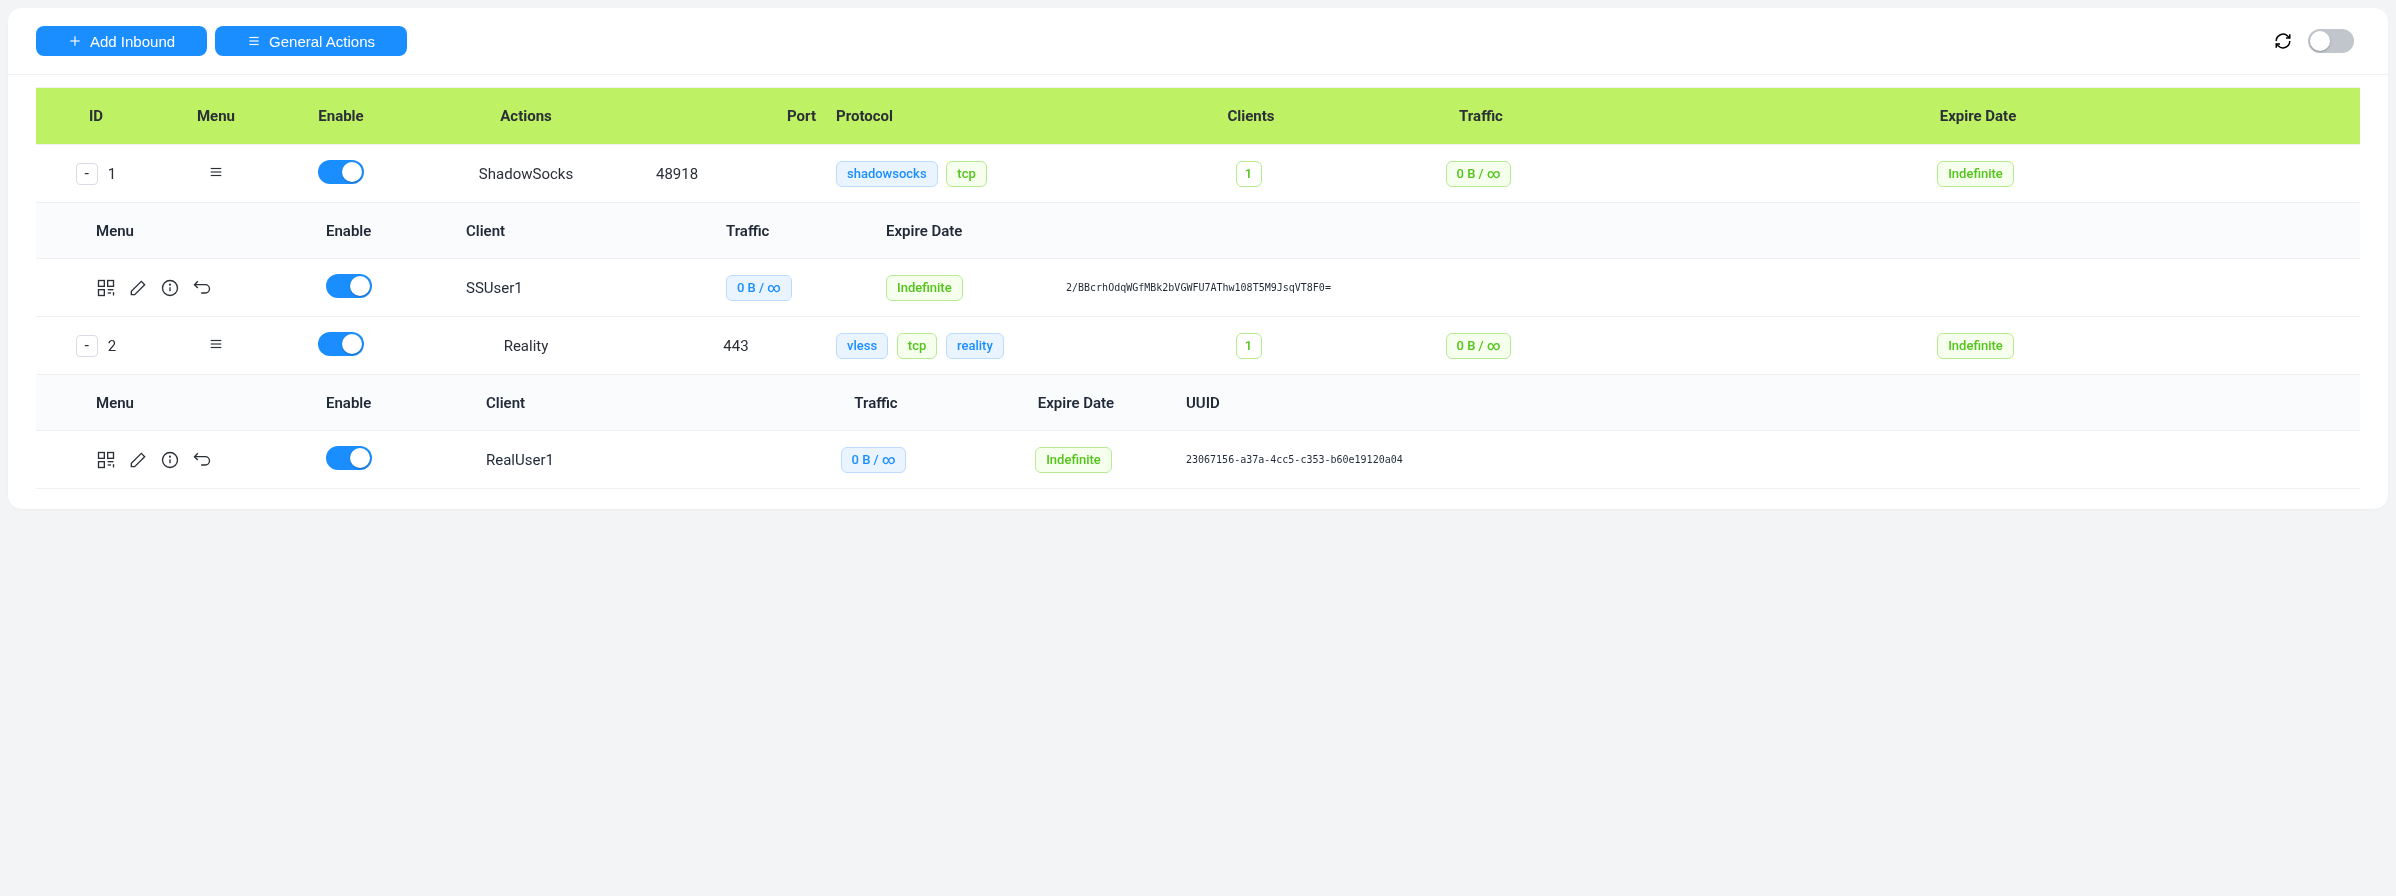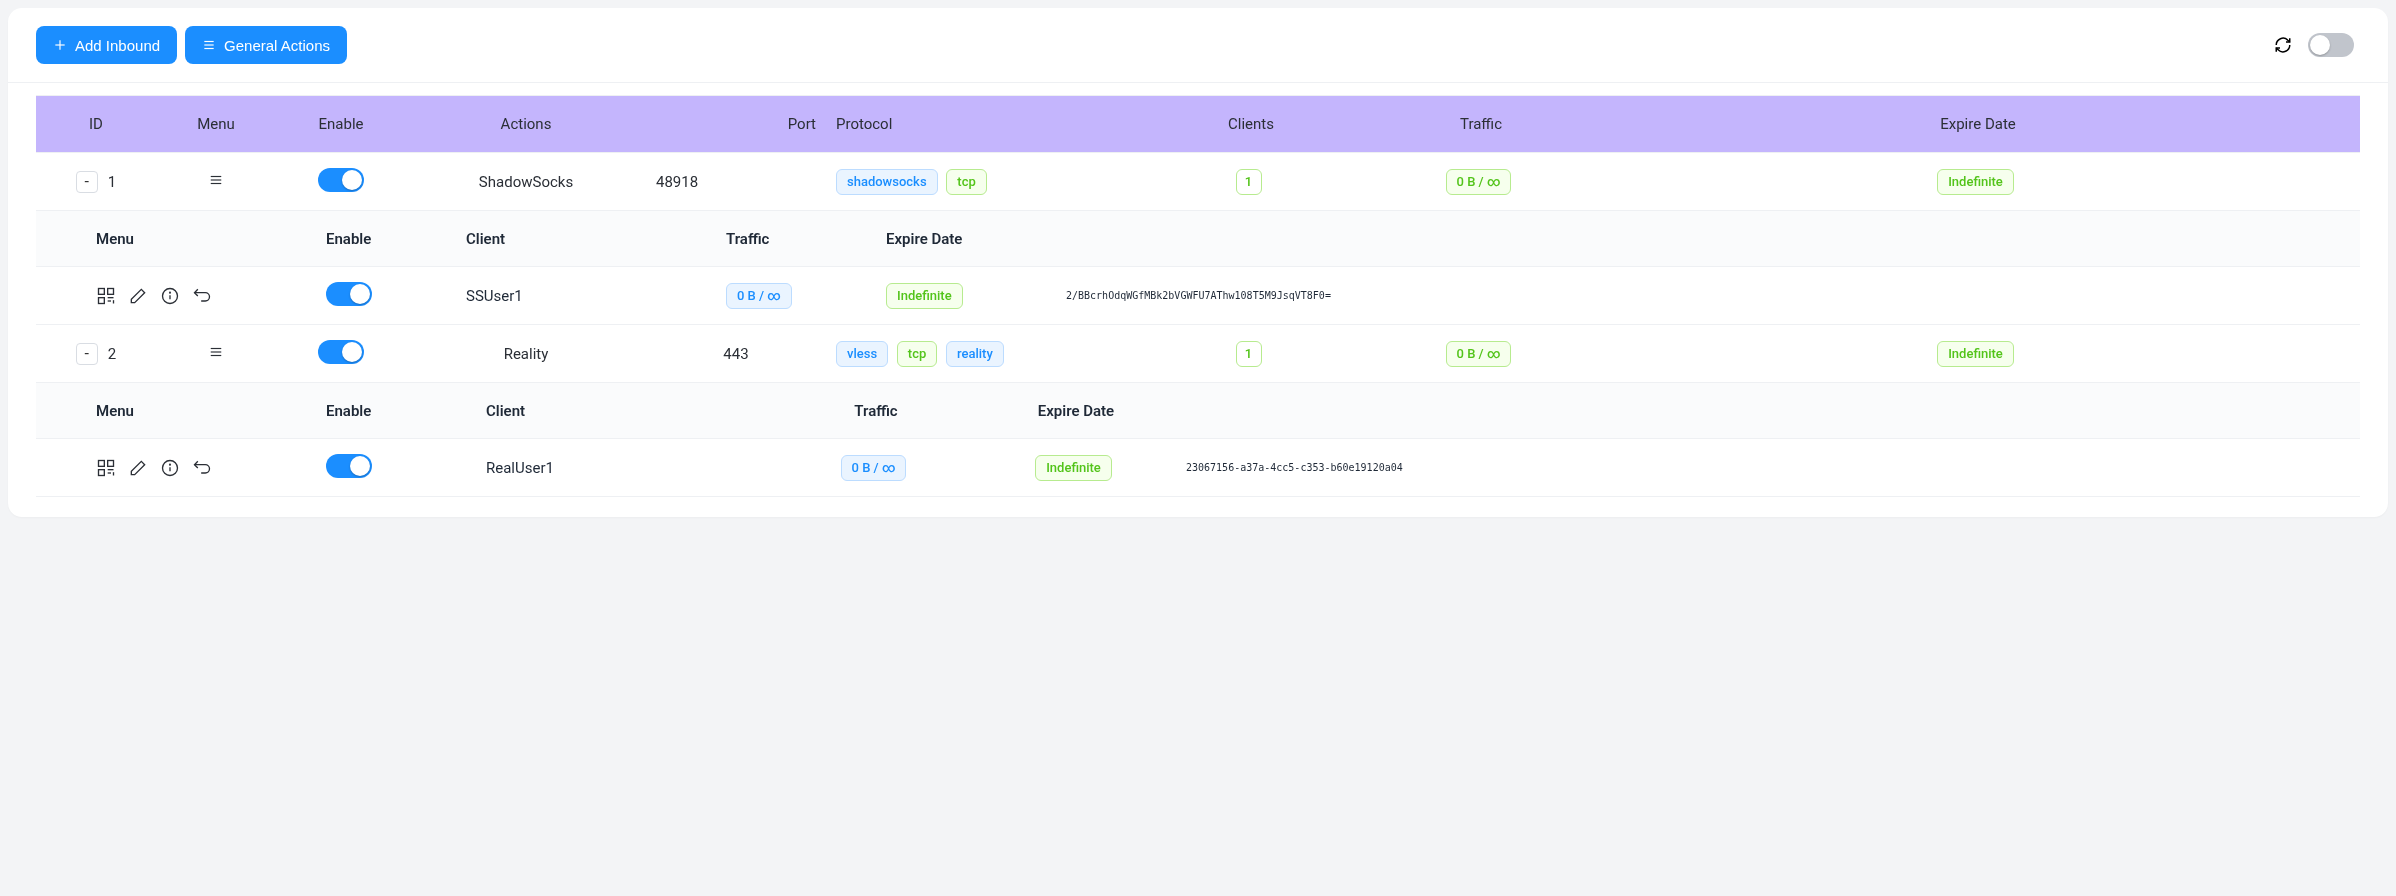--- a/index.html
+++ b/index.html
@@ -26,22 +26,22 @@
     align-items: center;
     justify-content: space-between;
     padding: 18px 28px 18px 28px;
     border-bottom: 1px solid #eef0f3;
   }
   .topbar-left { display: flex; gap: 8px; }
   .btn {
     display: inline-flex;
     align-items: center;
     gap: 8px;
-    height: 38px;
-    padding: 0 17px;
+    height: 30px;
+    padding: 0 32px;
     background: #1b8eff;
     color: #fff;
     border: none;
     border-radius: 8px;
     font-size: 15px;
     font-weight: 500;
     cursor: pointer;
   }
   .btn svg { stroke: #fff; }
   .topbar-right { display: flex; align-items: center; gap: 14px; padding-right: 6px;}
@@ -87,25 +87,25 @@
   .search::placeholder { color: #b3b9c4; }
 
   
   .section { padding: 12px 28px 0 28px; }
   .thead, .row {
     display: grid;
     grid-template-columns: 120px 120px 130px 240px 180px 310px 230px 230px 1fr;
     align-items: center;
   }
   .thead {
-    background: #c4b5fd;
+    background: #bef264;
     height: 58px;
     border-top: 1px solid #eef0f3;
     border-bottom: 1px solid #eef0f3;
-    font-weight: 400;
+    font-weight: 700;
     color: #2b2f36;
   }
   .thead > div, .row > div { padding: 0 10px; }
   .row {
     height: 58px;
     border-bottom: 1px solid #eef0f3;
     font-size: 15px;
     color: #2b2f36;
   }
 
@@ -324,20 +324,21 @@
       <div style="text-align:center;"><span class="badge b-green">0 B / ∞</span></div>
       <div style="text-align:center;"><span class="badge b-green">Indefinite</span></div>
     </div>
 
     <div class="sub-thead grid-b">
       <div>Menu</div>
       <div>Enable</div>
       <div>Client</div>
       <div style="text-align:center;">Traffic</div>
       <div style="text-align:center;">Expire Date</div>
+      <div>UUID</div>
     </div>
     <div class="sub-row grid-b">
       <div class="actions">
         <svg viewBox="0 0 24 24">
             <rect x="3" y="3" width="7" height="7"></rect>
             <rect x="14" y="3" width="7" height="7"></rect>
             <rect x="3" y="14" width="7" height="7"></rect>
             <line x1="14" y1="14" x2="21" y2="14"></line>
             <line x1="14" y1="18" x2="18" y2="18"></line>
             <line x1="21" y1="17" x2="21" y2="21"></line>

